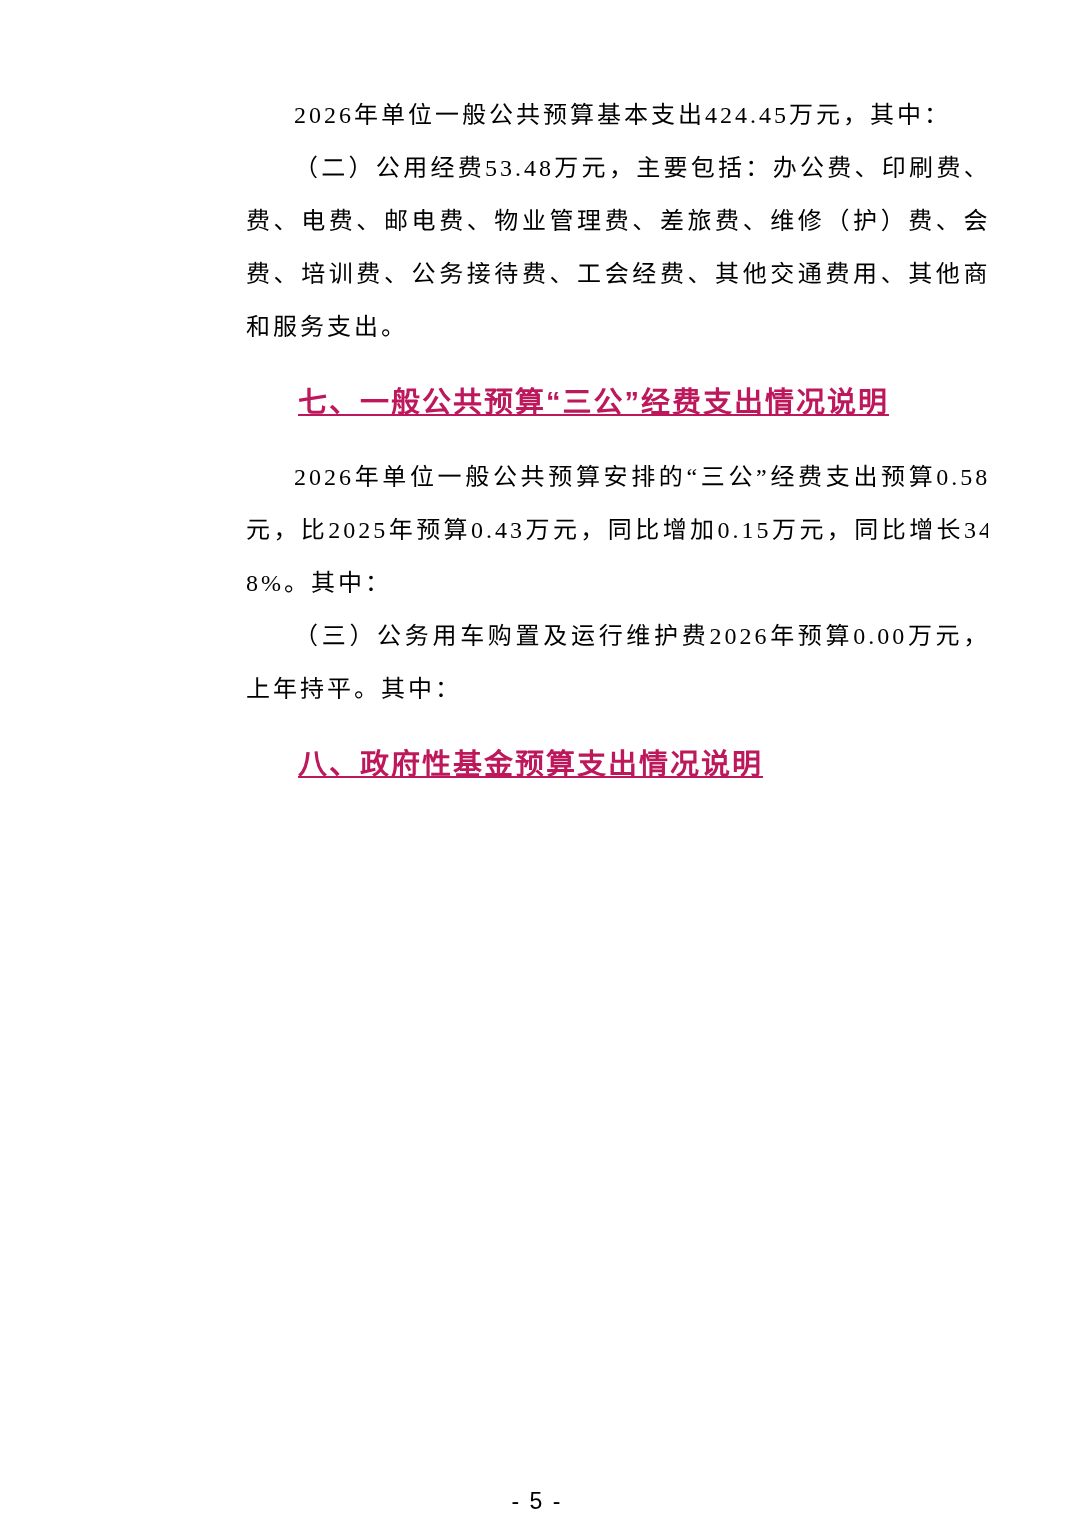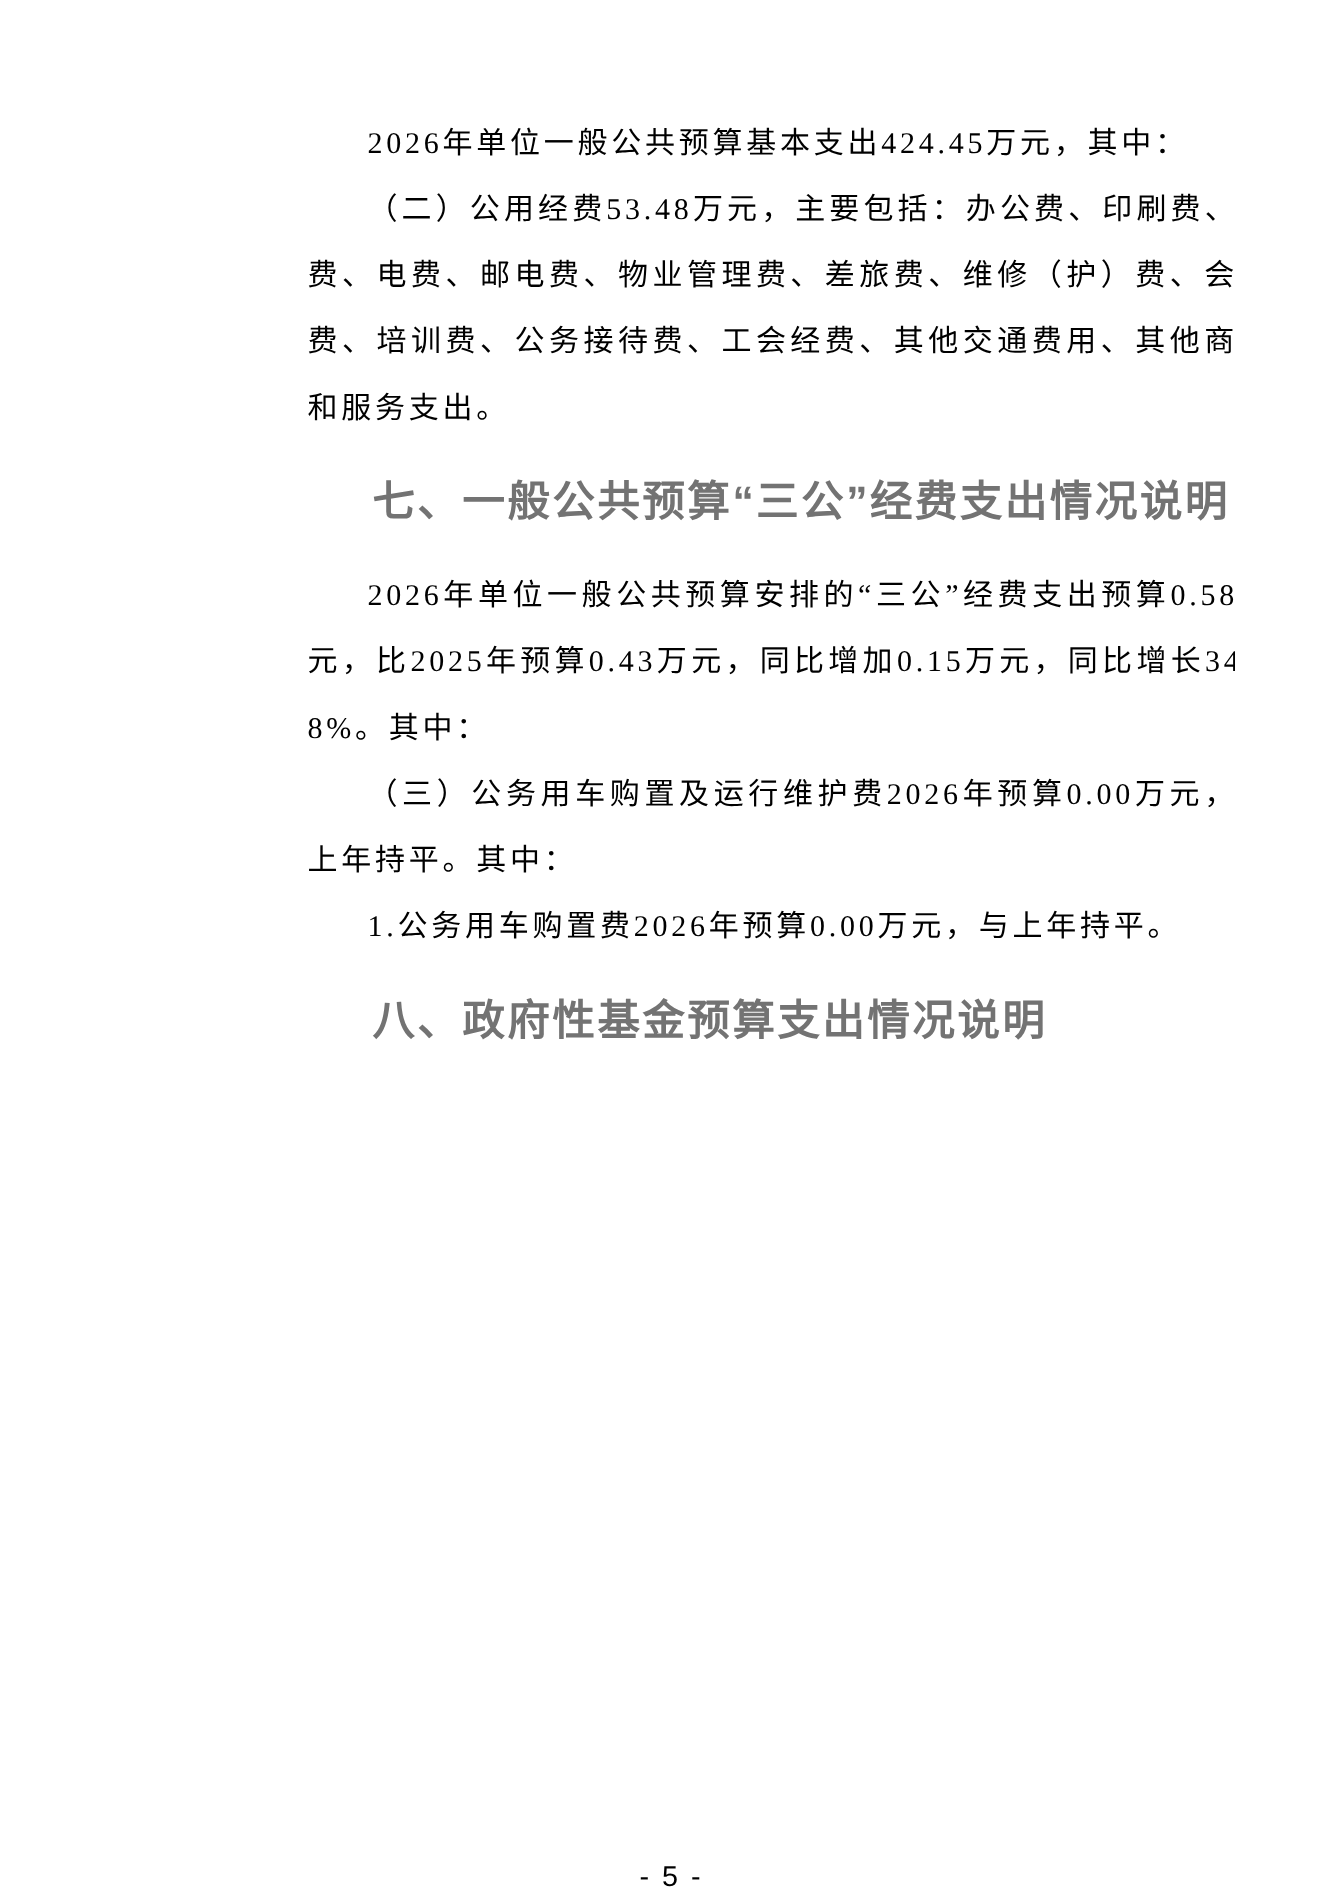--- a/index.html
+++ b/index.html
@@ -31,26 +31,27 @@
     text-align: justify;
     text-justify: inter-character;
     text-indent: 2em;
     word-break: break-all;
     color: #000000;
   }
   .heading {
     margin: 22px 0;
     font-family: "Liberation Sans", "DejaVu Sans", sans-serif;
     font-weight: 700;
-    font-size: 34px;
+    font-size: 29px;
     line-height: 53px;
     letter-spacing: 2px;
     text-indent: 52px;
-    color: #737373;
+    color: #be185d;
     white-space: nowrap;
+    text-decoration: underline;
   }
   .page-number {
     position: absolute;
     top: 1472px;
     left: 0;
     width: 100%;
     text-align: center;
     font-family: "Liberation Sans", "DejaVu Sans", sans-serif;
     font-size: 23px;
     letter-spacing: 2px;
@@ -69,21 +70,20 @@
     <p class="para">（二）公用经费53.48万元，主要包括：办公费、印刷费、水费、电费、邮电费、物业管理费、差旅费、维修（护）费、会议费、培训费、公务接待费、工会经费、其他交通费用、其他商品和服务支出。</p>
 
     <h2 class="heading">七、一般公共预算“三公”经费支出情况说明</h2>
 
     <p class="para">2026年单位一般公共预算安排的“三公”经费支出预算0.58万元，比2025年预算0.43万元，同比增加0.15万元，同比增长34.88%。其中：</p>
 
 
 
     <p class="para">（三）公务用车购置及运行维护费2026年预算0.00万元，与上年持平。其中：</p>
 
-    <p class="para">1.公务用车购置费2026年预算0.00万元，与上年持平。</p>
 
 
     <h2 class="heading">八、政府性基金预算支出情况说明</h2>
 
   </div>
 
   <div class="page-number">- 5 -</div>
 </div>
 
 </body></html>

